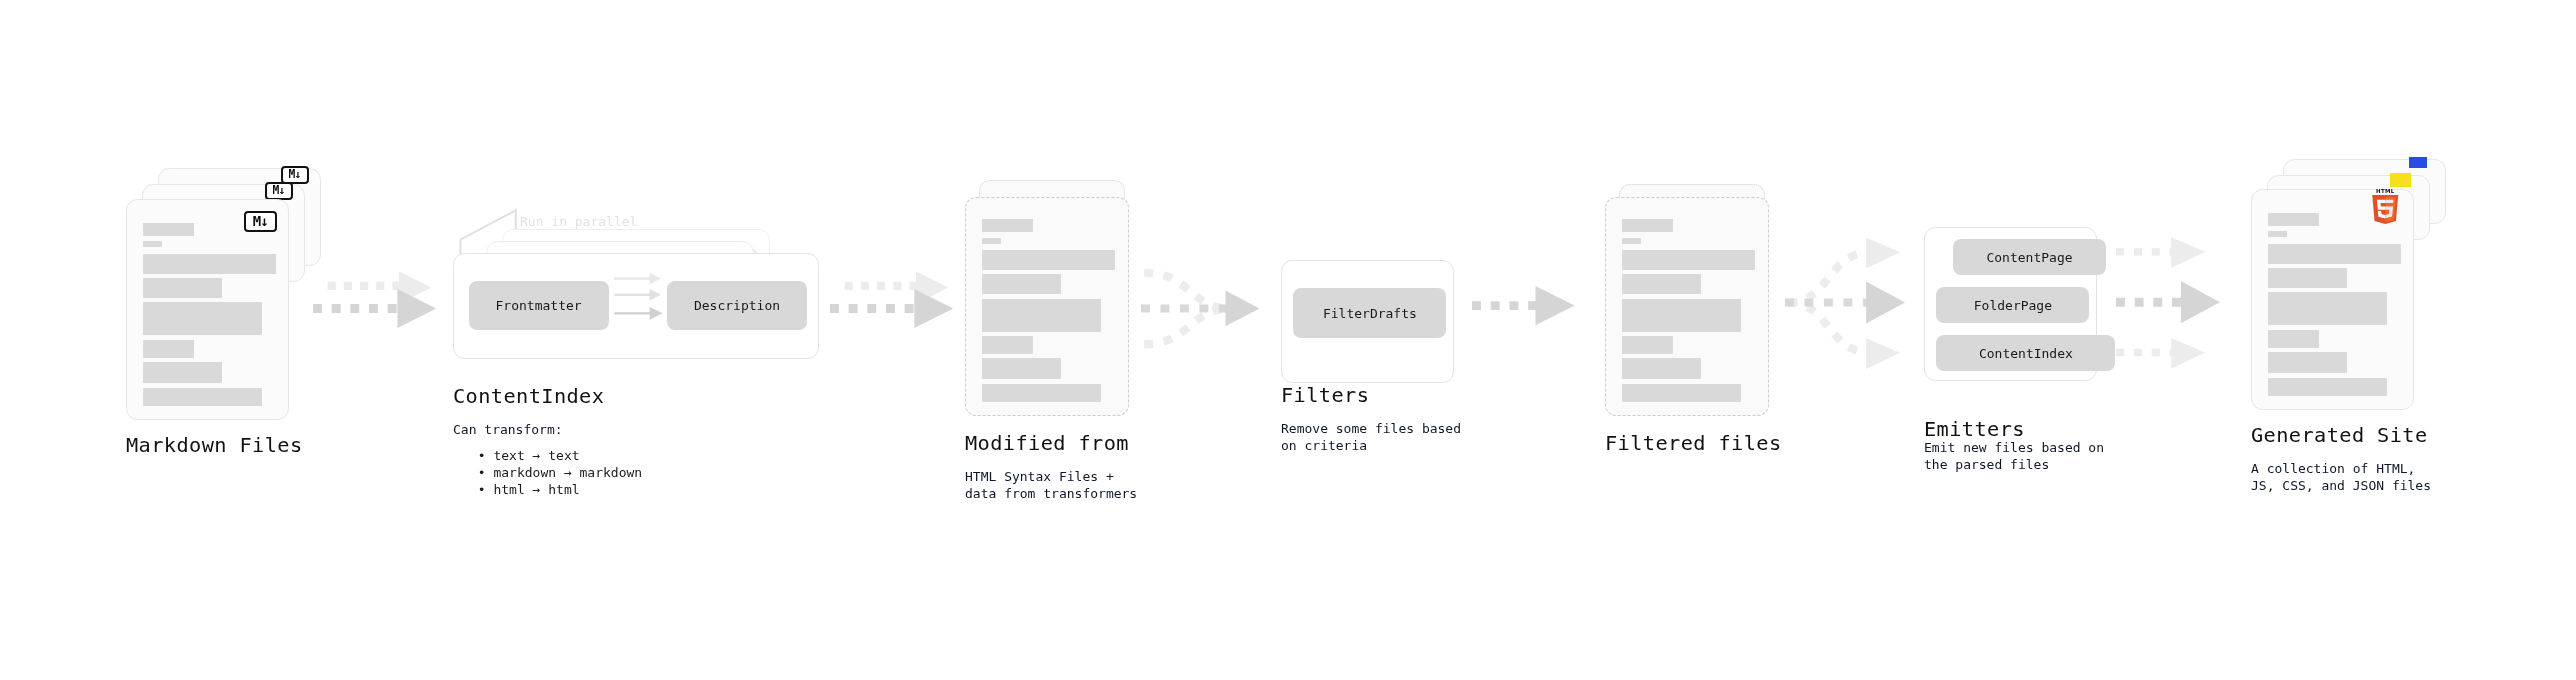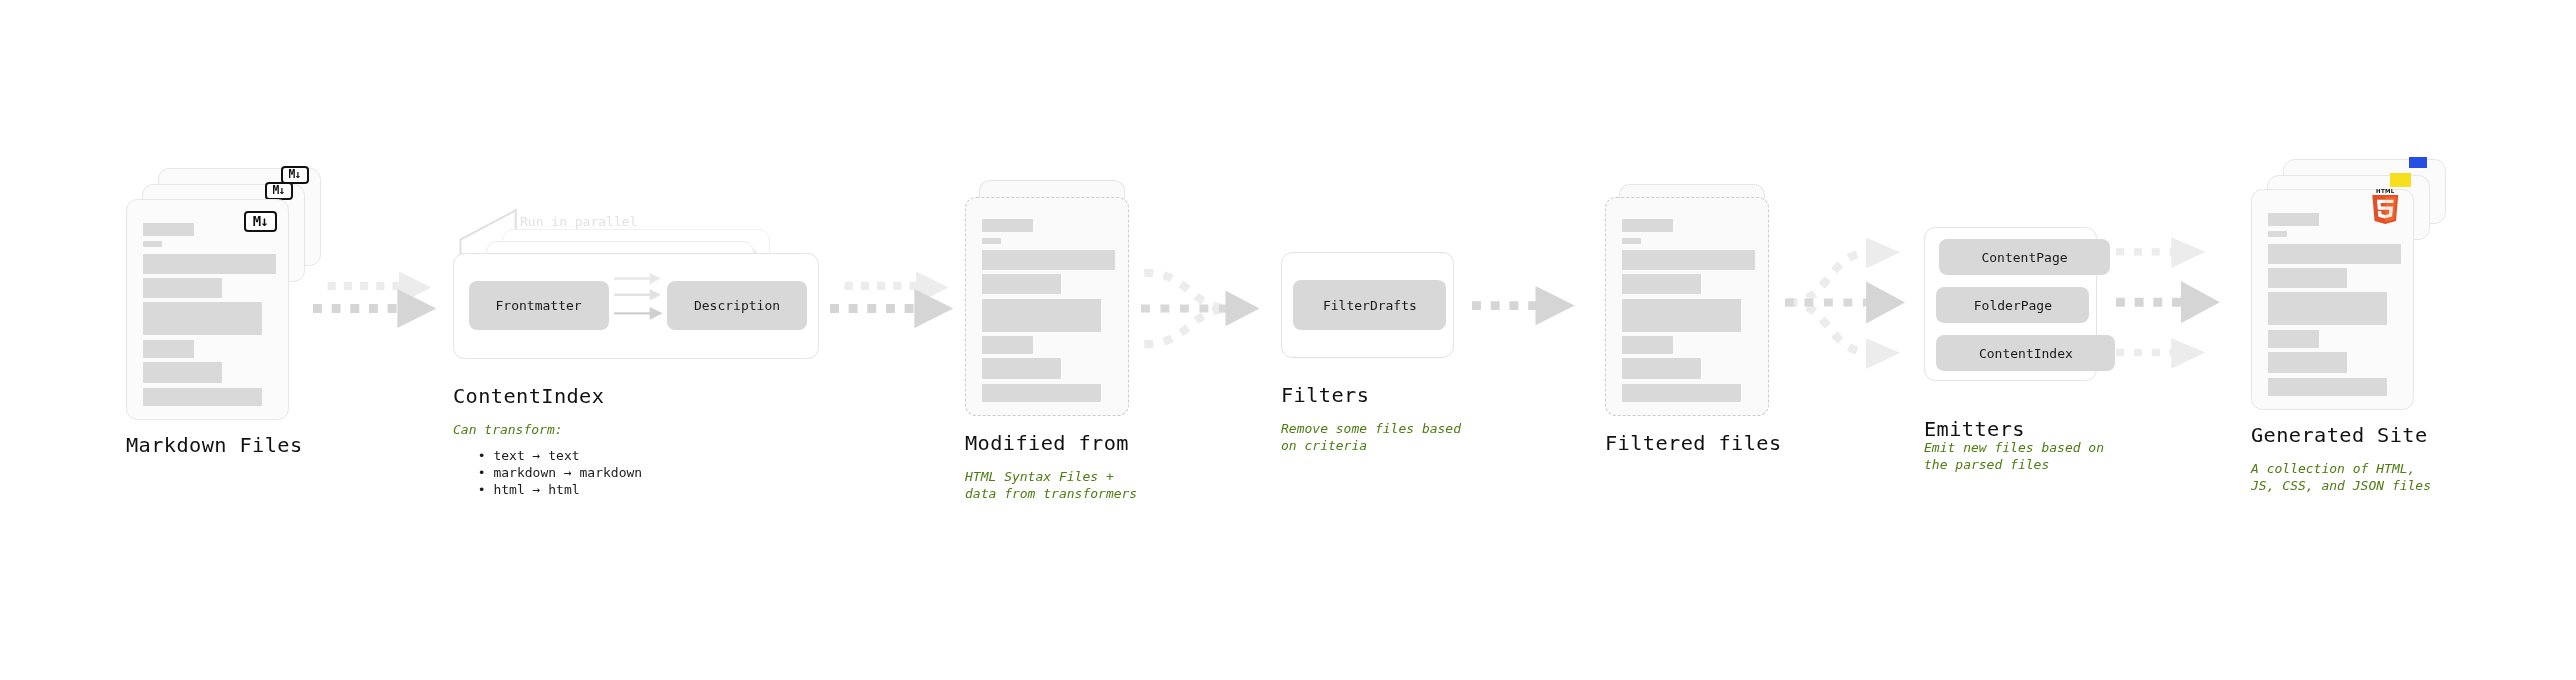--- a/index.html
+++ b/index.html
@@ -101,23 +101,22 @@
     position: absolute;
     font-size: 20.3px;
     color: #111111;
     white-space: nowrap;
     letter-spacing: 0.4px;
   }
   .cap-desc {
     position: absolute;
     font-size: 13px;
     line-height: 17px;
-    color: #4d7c0f;
+    color: #0f172a;
     white-space: pre-line;
-    font-style: italic;
   }
   .cap-list {
     position: absolute;
     font-size: 13px;
     line-height: 17px;
     color: #1b1b1b;
     margin: 8px;
     padding: 0;
     list-style: none;
   }
@@ -247,21 +246,21 @@
 
   <svg class="abs" style="left:1141px; top:258px;" width="138" height="96" viewBox="0 0 170 118">
     <g fill="none" stroke-width="10" stroke-dasharray="11 13" stroke-linecap="butt">
       <path d="M4 18 C 62 18, 58 62, 112 62" stroke="#ececec"></path>
       <path d="M4 106 C 62 106, 58 62, 112 62" stroke="#ececec"></path>
       <line x1="0" y1="62" x2="108" y2="62" stroke="#d8d8d8"></line>
     </g>
     <polygon points="104,40 146,62 104,84" fill="#d5d5d5"></polygon>
   </svg>
 
-  <div class="groupbox" style="left:1281px; top:252px; width:173px; height:106px;">
+  <div class="groupbox" style="left:1281px; top:260px; width:173px; height:123px;">
     <div class="chip" style="left:11.4px; top:27px; width:153px; height:50px;">FilterDrafts</div>
   </div>
 
   <div class="cap-title" style="left:1281px; top:383px;">Filters</div>
   <div class="cap-desc" style="left:1281px; top:420px;">Remove some files based
 on criteria</div>
 
   <svg class="abs" style="left:1472px; top:286px;" width="114" height="49" viewBox="0 0 140 60">
     <g stroke="#d5d5d5" stroke-width="11" stroke-dasharray="11 12" fill="none">
       <line x1="0" y1="24" x2="84" y2="24"></line>
@@ -290,21 +289,21 @@
       <path d="M4 84 C 56 84, 52 22, 106 22" stroke="#ececec"></path>
       <path d="M4 84 C 56 84, 52 146, 106 146" stroke="#ececec"></path>
       <line x1="0" y1="84" x2="104" y2="84" stroke="#d8d8d8"></line>
     </g>
     <polygon points="100,4 142,22 100,42" fill="#ececec"></polygon>
     <polygon points="100,128 142,146 100,166" fill="#ececec"></polygon>
     <polygon points="100,58 148,84 100,110" fill="#d5d5d5"></polygon>
   </svg>
 
   <div class="groupbox" style="left:1924px; top:227px; width:173px; height:154px;">
-    <div class="chip" style="left:14px; top:11.4px; width:171px; height:36px;">ContentPage</div>
+    <div class="chip" style="left:28px; top:11.4px; width:153px; height:36px;">ContentPage</div>
     <div class="chip" style="left:11.4px; top:59px; width:153px; height:36px;">FolderPage</div>
     <div class="chip" style="left:11.4px; top:107px; width:179px; height:36px;">ContentIndex</div>
   </div>
 
   <div class="cap-title" style="left:1924px; top:417px;">Emitters</div>
   <div class="cap-desc" style="left:1924px; top:439px;">Emit new files based on
 the parsed files</div>
 
   <svg class="abs" style="left:2116px; top:234px;" width="138" height="138" viewBox="0 0 170 170">
     <g fill="none" stroke-width="9" stroke-dasharray="10 12">

